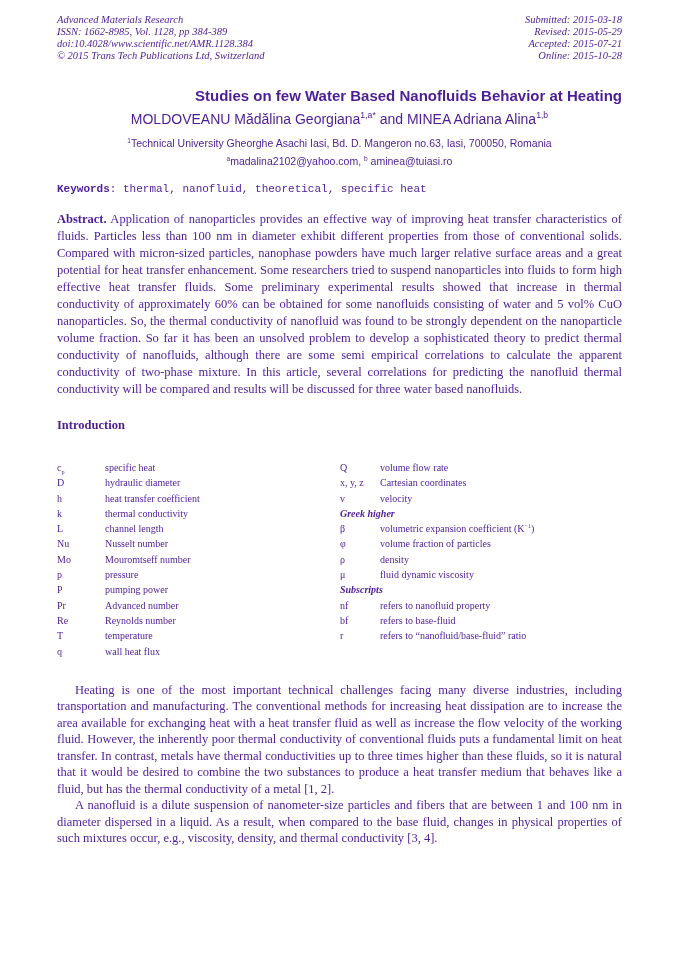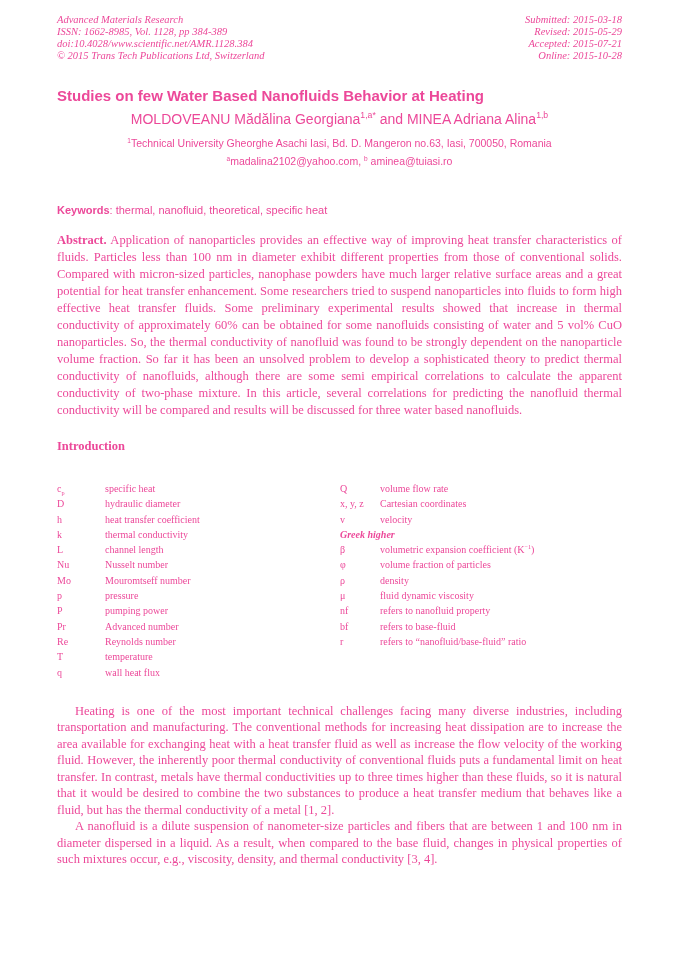--- a/index.html
+++ b/index.html
@@ -1,38 +1,38 @@
 <!DOCTYPE html>
 <html><head>
 <meta charset="utf-8">
 <style>
   html, body { margin:0; padding:0; background:#ffffff; }
   .page {
-    width:678px; height:959px; background:#ffffff; color:#ec4899;
+    width:678px; height:959px; background:#ffffff; color:#4c1d95;
     box-sizing:border-box; padding:14px 56px 0 57px;
     font-family:"Liberation Serif", serif; overflow:hidden;
   }
   sup { font-size:0.62em; vertical-align:super; line-height:0;text-align:right; }
   sub { font-size:0.62em; vertical-align:sub; line-height:0; }
 
   .header { display:flex; justify-content:space-between; font-style:italic;
             font-size:10.5px; line-height:12px; }
   .header-right { text-align:right; }
 
-  .title { margin-top:24px; text-align:left;
+  .title { margin-top:24px; text-align:right;
            font-family:"Liberation Sans", sans-serif; font-weight:bold;
            font-size:15px; line-height:19px; }
   .authors { margin-top:5px; text-align:center;
              font-family:"Liberation Sans", sans-serif; font-size:14px; line-height:18px; }
   .affiliation { margin-top:9px; text-align:center;
                  font-family:"Liberation Sans", sans-serif; font-size:10.5px; line-height:13px; }
   .emails { margin-top:5px; text-align:center;
             font-family:"Liberation Sans", sans-serif; font-size:10.5px; line-height:13px; }
 
-  .keywords { margin-top:35px; font-family:Liberation Sans, sans-serif;
+  .keywords { margin-top:14px; font-family:Liberation Mono, monospace;
               font-size:11px; line-height:14px; }
   .keywords .kw-label { font-weight:bold; }
 
   .abstract { margin-top:15px; font-size:12.5px; line-height:17px; text-align:justify; }
   .abstract .ab-label { font-weight:bold; }
 
   .section-heading { margin-top:19px; font-weight:bold; font-size:12.5px; line-height:16px; }
 
   .nomenclature { margin-top:27px; display:flex; font-size:10px; line-height:15.3px; }
   .nom-col-left  { width:283px; flex-shrink:0; }
@@ -169,20 +169,21 @@
         <span class="nom-desc">volume fraction of particles</span>
       </div>
       <div class="nom-row">
         <span class="nom-sym">ρ</span>
         <span class="nom-desc">density</span>
       </div>
       <div class="nom-row">
         <span class="nom-sym">μ</span>
         <span class="nom-desc">fluid dynamic viscosity</span>
       </div>
+      <div class="nom-row nom-heading">Subscripts</div>
       <div class="nom-row">
         <span class="nom-sym">nf</span>
         <span class="nom-desc">refers to nanofluid property</span>
       </div>
       <div class="nom-row">
         <span class="nom-sym">bf</span>
         <span class="nom-desc">refers to base-fluid</span>
       </div>
       <div class="nom-row">
         <span class="nom-sym">r</span>

